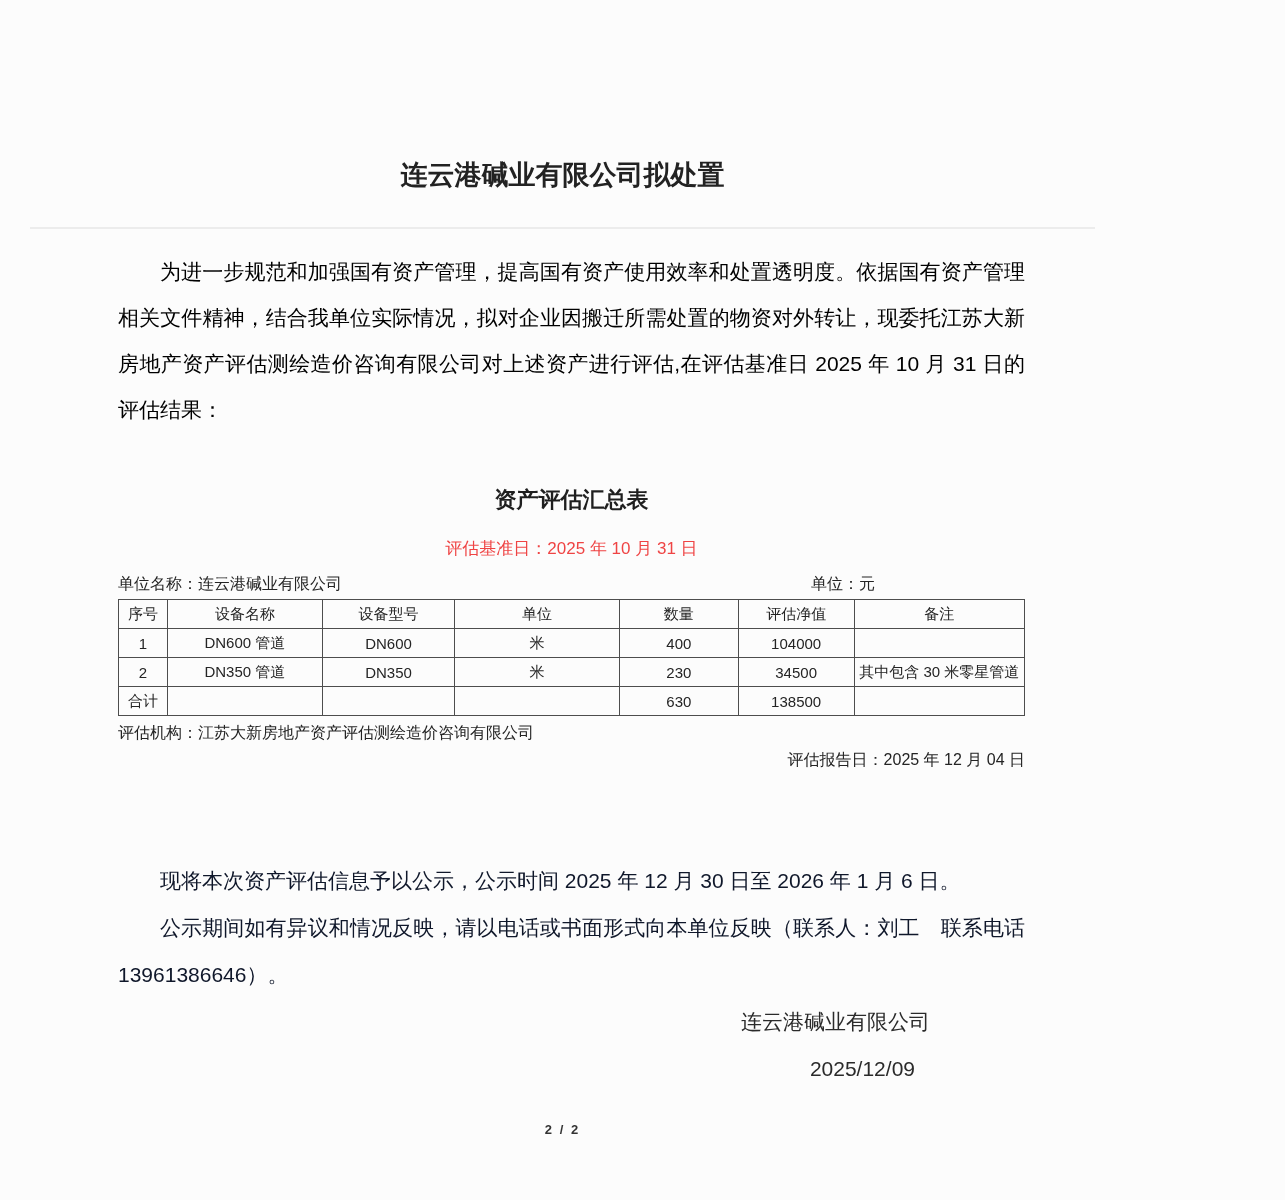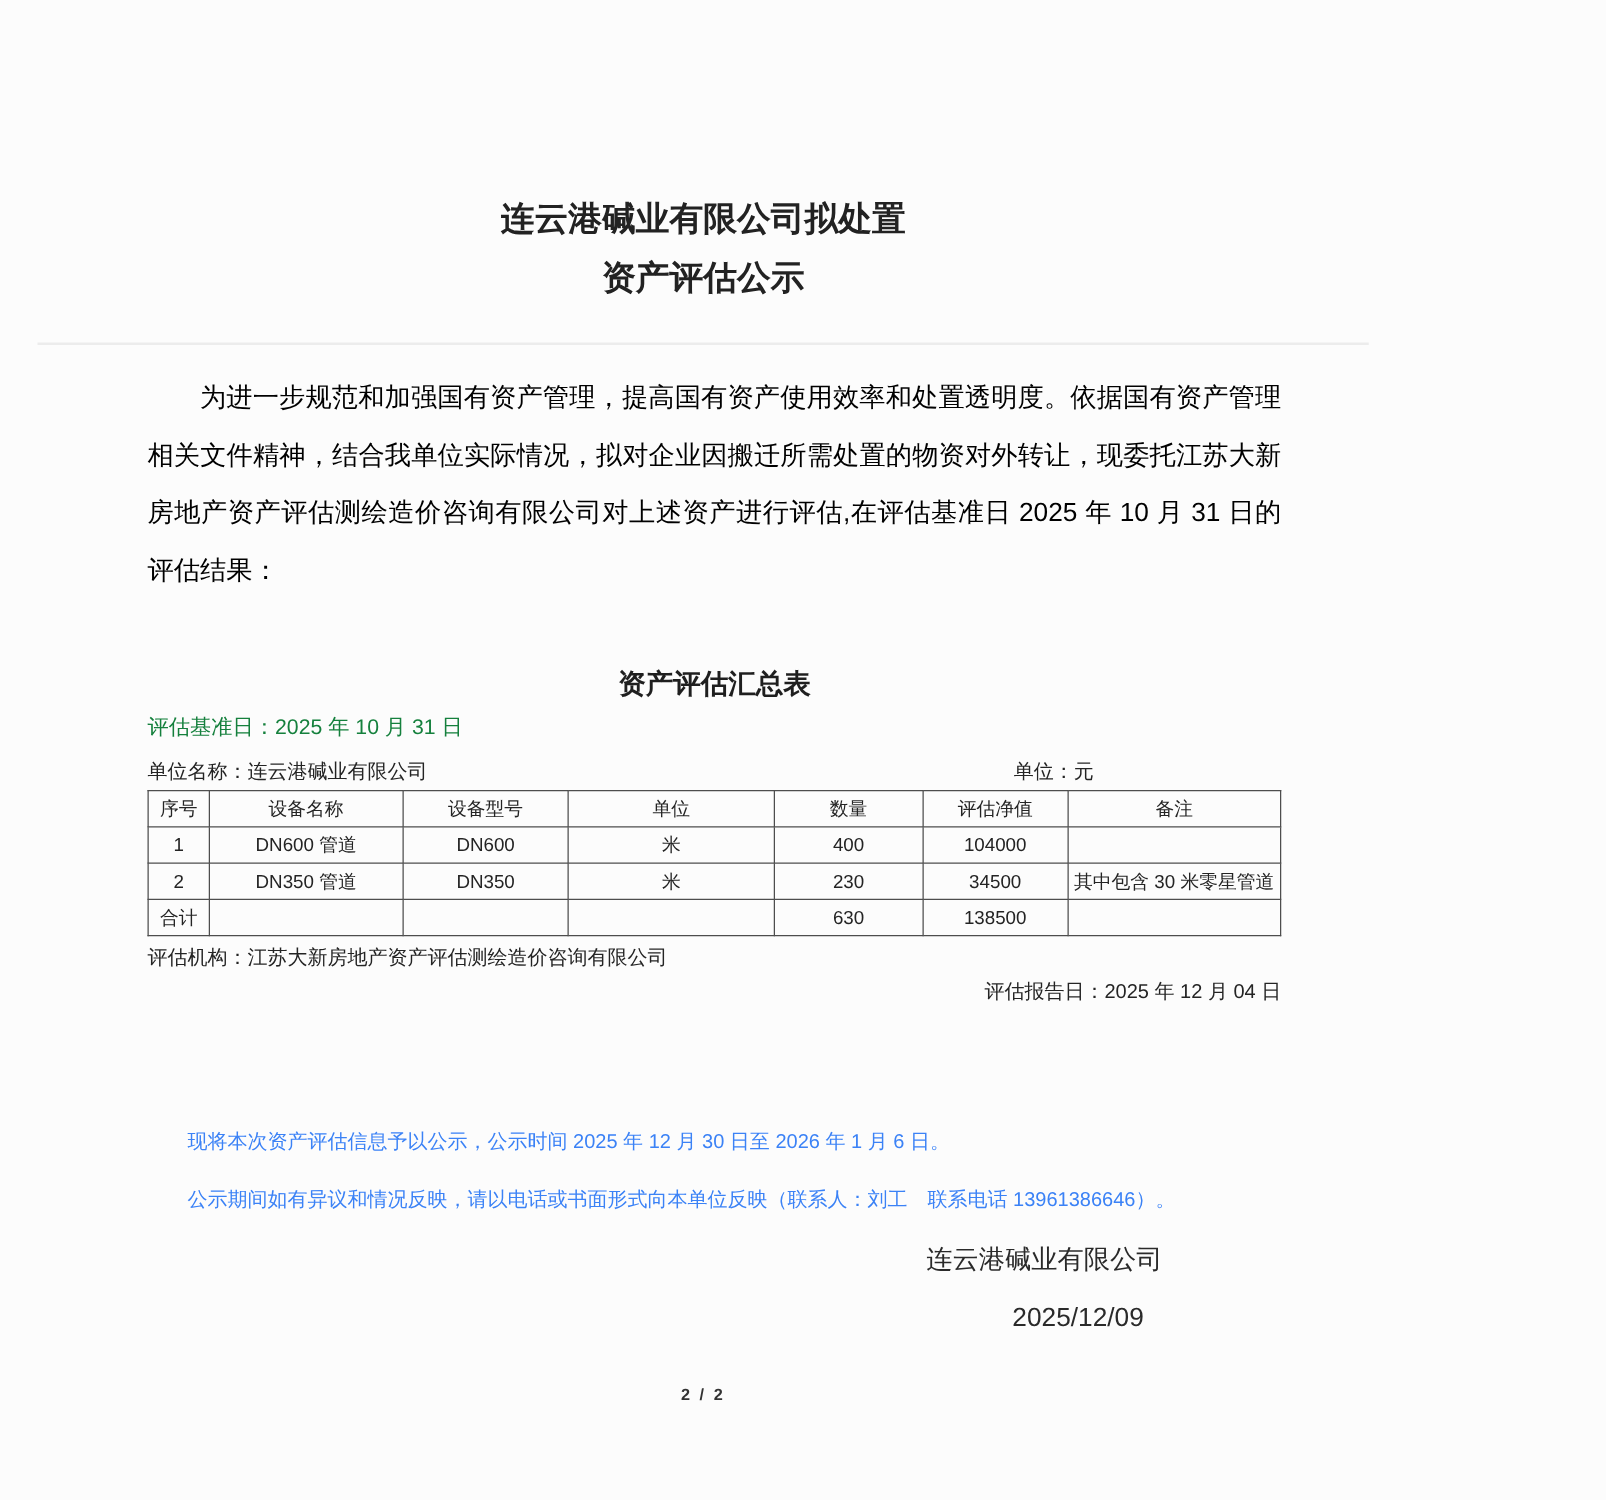--- a/index.html
+++ b/index.html
@@ -47,24 +47,24 @@
     color: #000000;
   }
   .table-title {
     margin-top: 52px;
     text-align: center;
     font-size: 22px;
     font-weight: bold;
     color: #1f1f1f;
   }
   .table-subtitle {
-    margin-top: 8px;
-    text-align: left;
+    margin-top: 22px;
+    text-align: center;
     font-size: 17px;
-    color: #15803d;
+    color: #ef4444;
   }
   .table-meta {
     margin-top: 14px;
     display: flex;
     justify-content: space-between;
     align-items: center;
     font-size: 16px;
     color: #242424;
   }
   .table-meta .unit-label {
@@ -102,23 +102,23 @@
   }
   .report-date-line {
     margin-top: 6px;
     margin-left: 22px;
     font-size: 16px;
     color: #242424;
     text-align: right;
   }
   .announce {
     margin-top: 86px;
-    font-size: 16px;
+    font-size: 21px;
     line-height: 47px;
-    color: #3b82f6;
+    color: #0f172a;
   }
   .announce p {
     margin: 0;
     text-indent: 2em;
     text-align: justify;
   }
   .signature {
     font-size: 21px;
     line-height: 47px;
     color: #2a2a2a;
@@ -135,21 +135,20 @@
     color: #333;
   }
 </style>
 </head>
 <body>
 
 <div class="page">
 
   <div class="title-block">
     <h1 class="doc-title">连云港碱业有限公司拟处置</h1>
-    <h1 class="doc-title">资产评估公示</h1>
   </div>
 
   <div class="divider"></div>
 
   <div class="content">
 
     <p class="intro">为进一步规范和加强国有资产管理，提高国有资产使用效率和处置透明度。依据国有资产管理相关文件精神，结合我单位实际情况，拟对企业因搬迁所需处置的物资对外转让，现委托江苏大新房地产资产评估测绘造价咨询有限公司对上述资产进行评估,在评估基准日 2025 年 10 月 31 日的评估结果：</p>
 
     <div class="table-title">资产评估汇总表</div>
     <div class="table-subtitle">评估基准日：2025 年 10 月 31 日</div>

